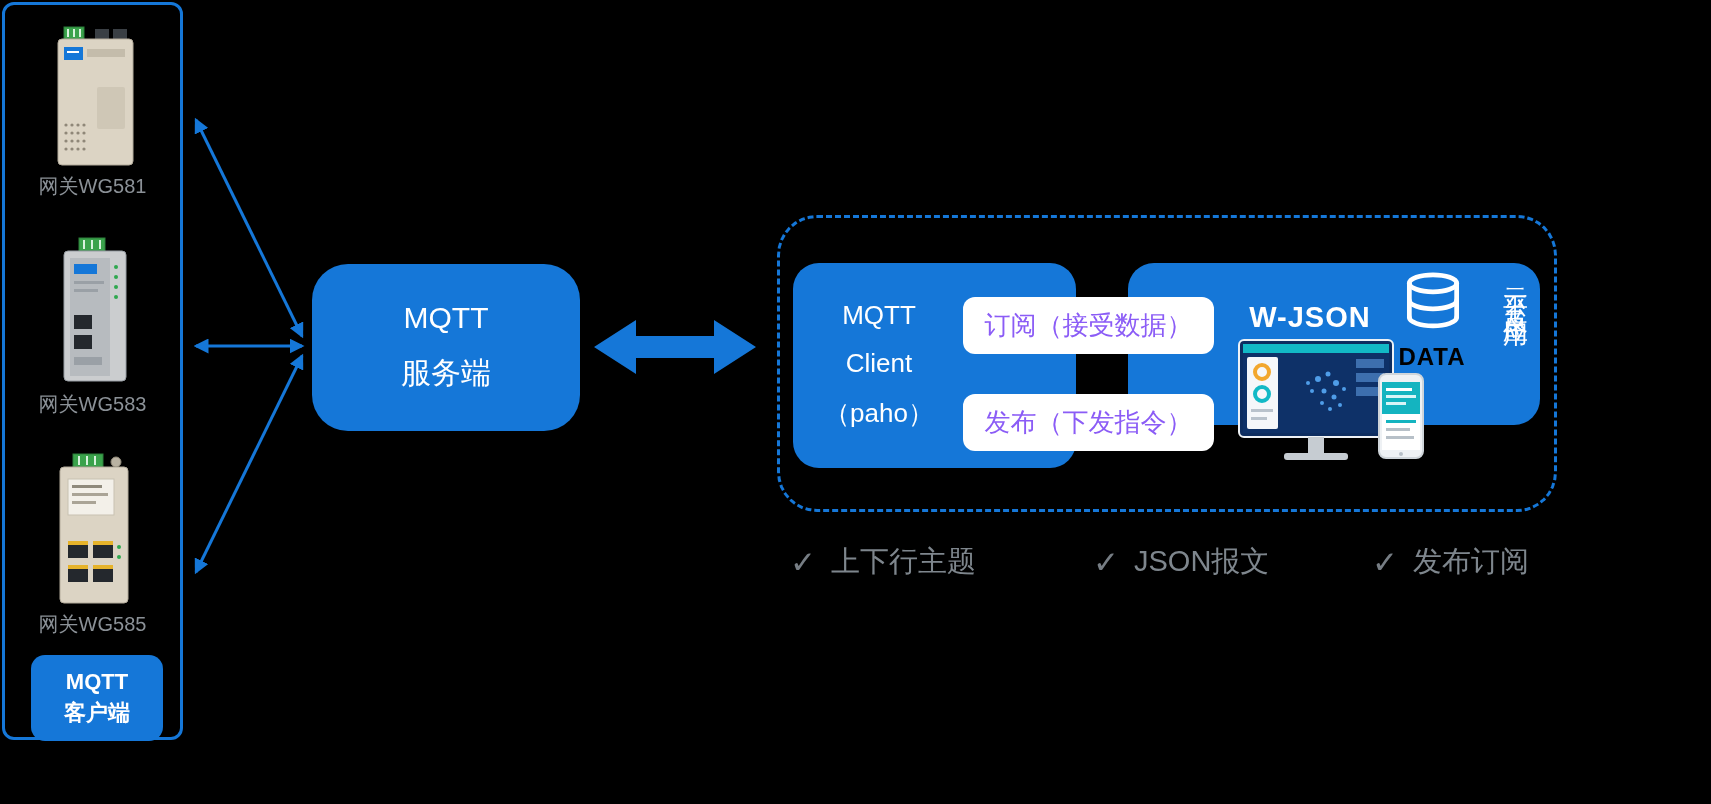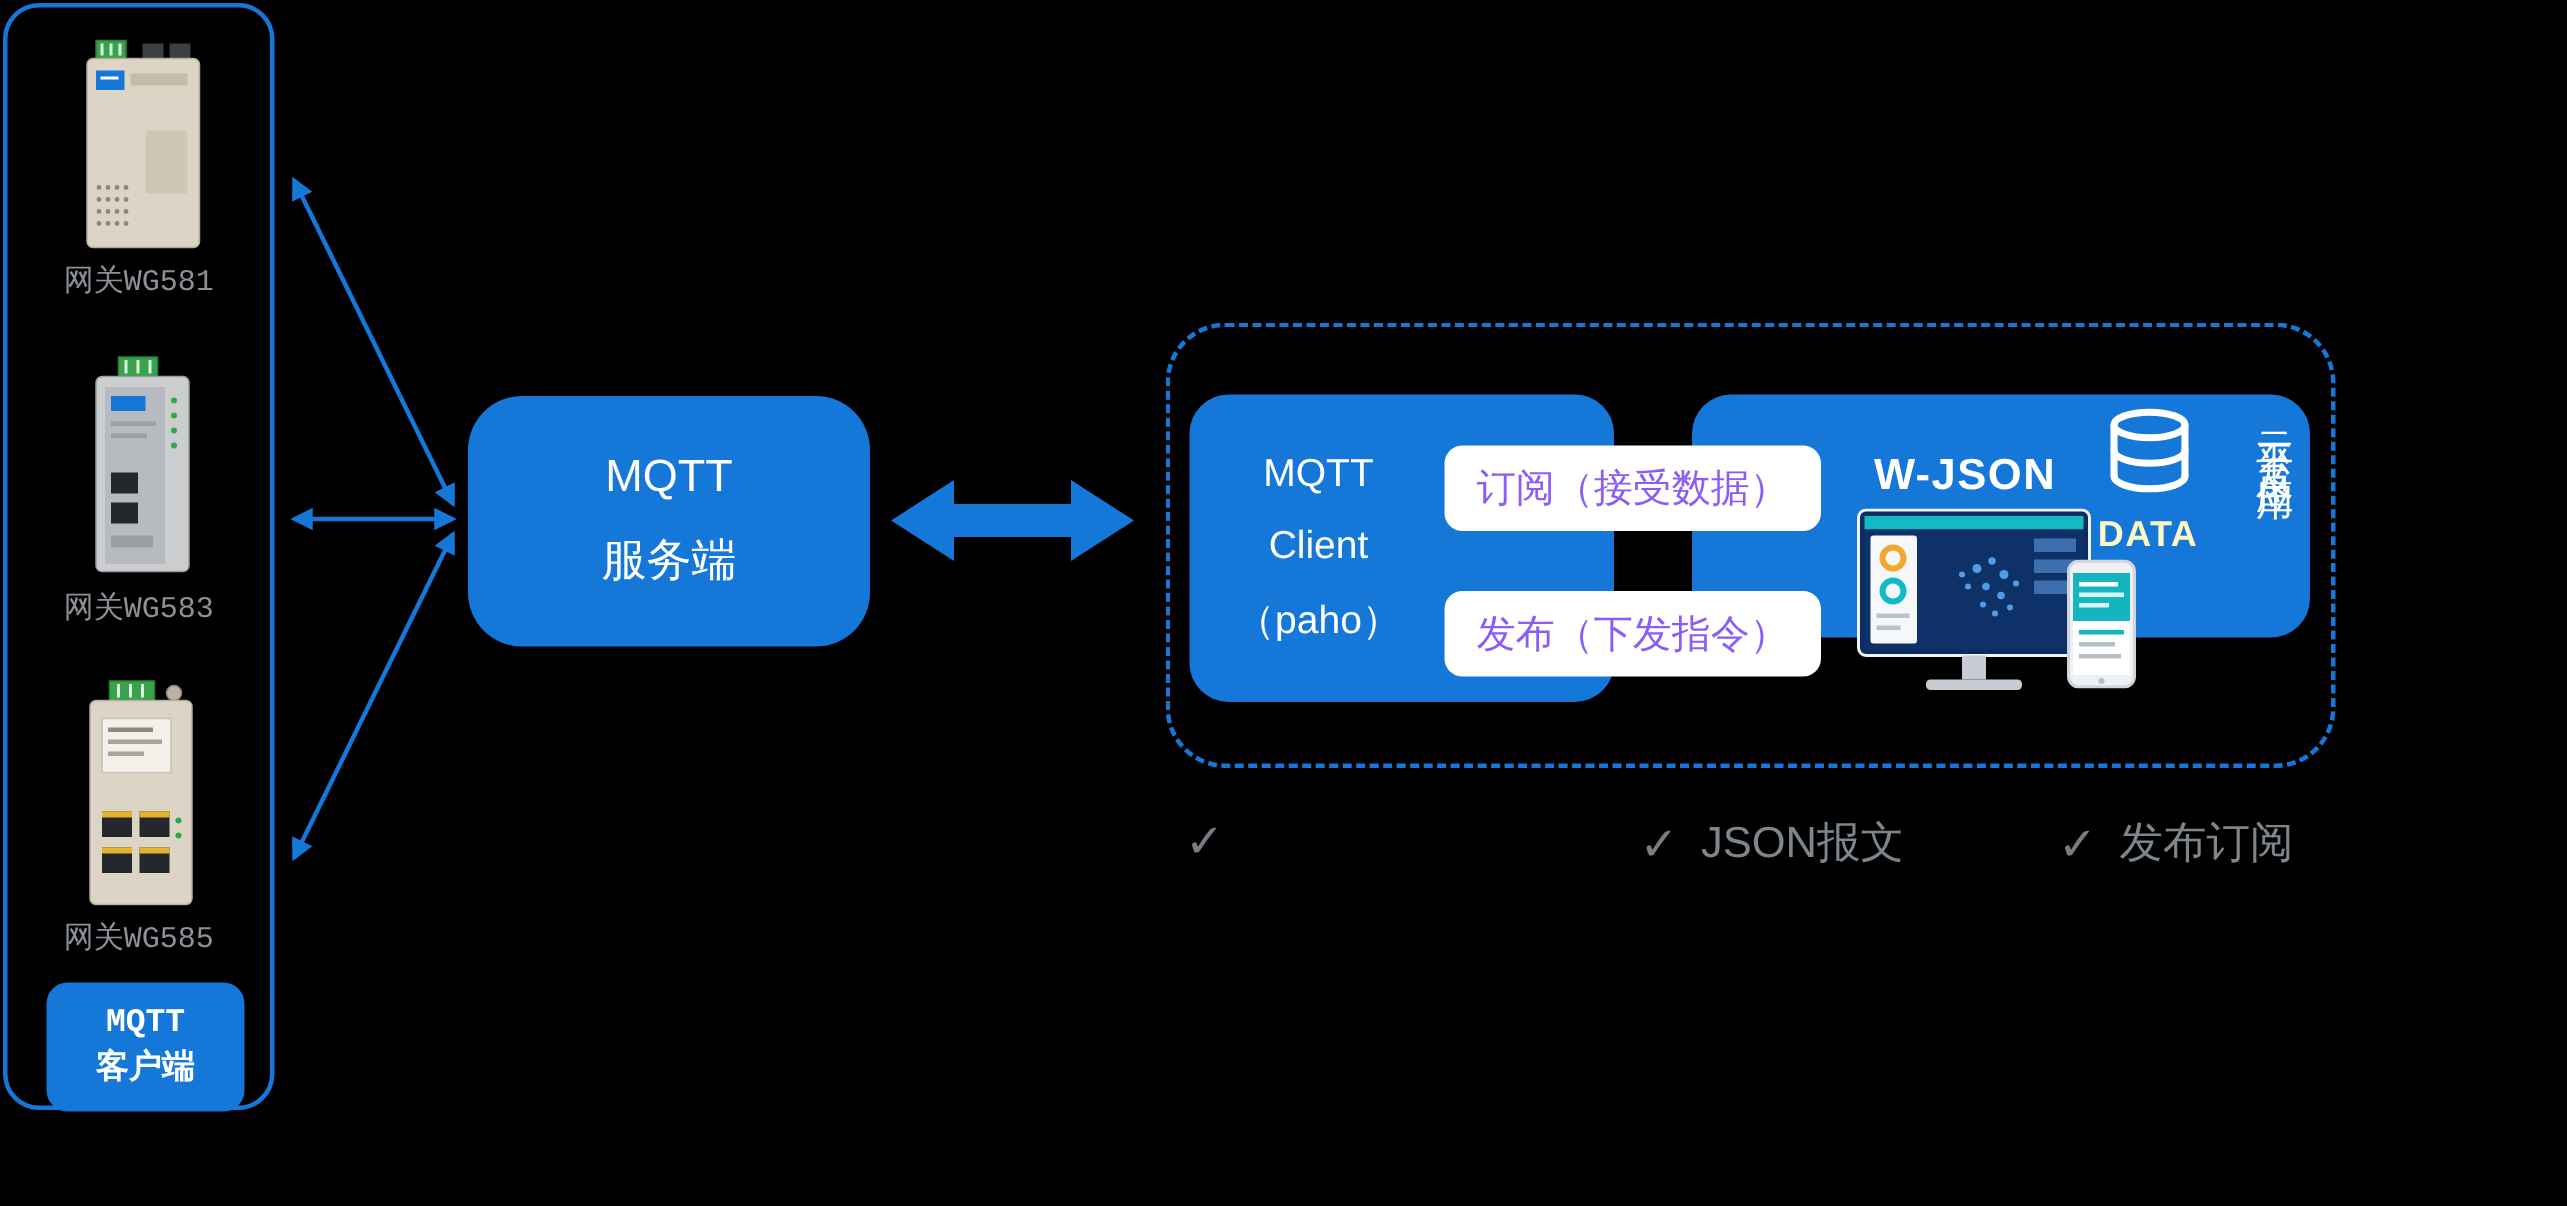--- a/index.html
+++ b/index.html
@@ -4,21 +4,21 @@
 <style>
   * { margin:0; padding:0; box-sizing:border-box; }
   html,body { background:#000; }
   .canvas {
     position:relative; width:1711px; height:804px; background:#000;
     font-family:"Liberation Sans", sans-serif; overflow:hidden;
   }
   
   .left-panel {
     position:absolute; left:2px; top:2px; width:181px; height:738px;
-    border:3px solid #1577d8; border-radius:24px;font-family:Liberation Mono, monospace;
+    border:3px solid #1577d8; border-radius:12px;
   }
   .device { position:absolute; }
   .dev-label {
     position:absolute; left:0; width:100%; text-align:center;
     color:#8b9197; font-size:20px;
   }
   .client-badge {
     position:absolute; left:26px; top:650px; width:132px; height:86px;
     background:#1577d8; border-radius:14px; color:#fff; font-size:22px;
     display:flex; flex-direction:column; align-items:center; justify-content:center;
@@ -55,21 +55,21 @@
     position:absolute; left:1128px; top:263px; width:412px; height:162px;
     background:#1577d8; border-radius:26px; z-index:1;
   }
   .wjson {
     position:absolute; left:112px; top:38px; width:140px; text-align:center;
     color:#fff; font-size:29px; font-weight:bold; letter-spacing:1px;
   }
   .db-icon { position:absolute; left:273px; top:8px; }
   .data-label {
     position:absolute; left:266px; top:80px; width:76px; text-align:center;
-    color:#fef9c3; font-size:24px; font-weight:bold; letter-spacing:1px;
+    color:#000000; font-size:24px; font-weight:bold; letter-spacing:1px;
   }
   .vertical-label {
     position:absolute; left:372px; top:6px; height:194px;
     writing-mode:vertical-rl; text-orientation:upright;
     color:#fff; font-size:25px; letter-spacing:7px;
     display:flex; align-items:center;
   }
   .monitor { position:absolute; left:110px; top:76px; }
   .phone { position:absolute; left:250px; top:110px; }
   .pill {
@@ -276,20 +276,21 @@
         <circle cx="23" cy="81" r="2" fill="#b7c0c8"></circle>
       </svg>
     </div>
   </div>
 
   <div class="pill sub">订阅（接受数据）</div>
   <div class="pill pub">发布（下发指令）</div>
 
   <div class="check-item" style="left:790px;">
     <span class="check-glyph">✓</span>
+    <span>上下行主题</span>
   </div>
   <div class="check-item" style="left:1093px;">
     <span class="check-glyph">✓</span>
     <span>JSON报文</span>
   </div>
   <div class="check-item" style="left:1372px;">
     <span class="check-glyph">✓</span>
     <span>发布订阅</span>
   </div>
 

